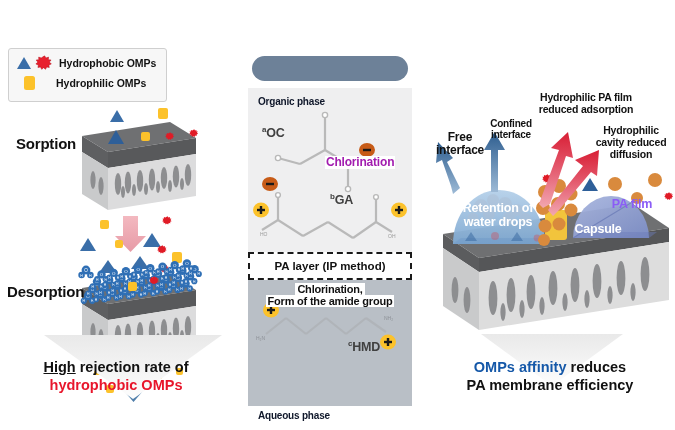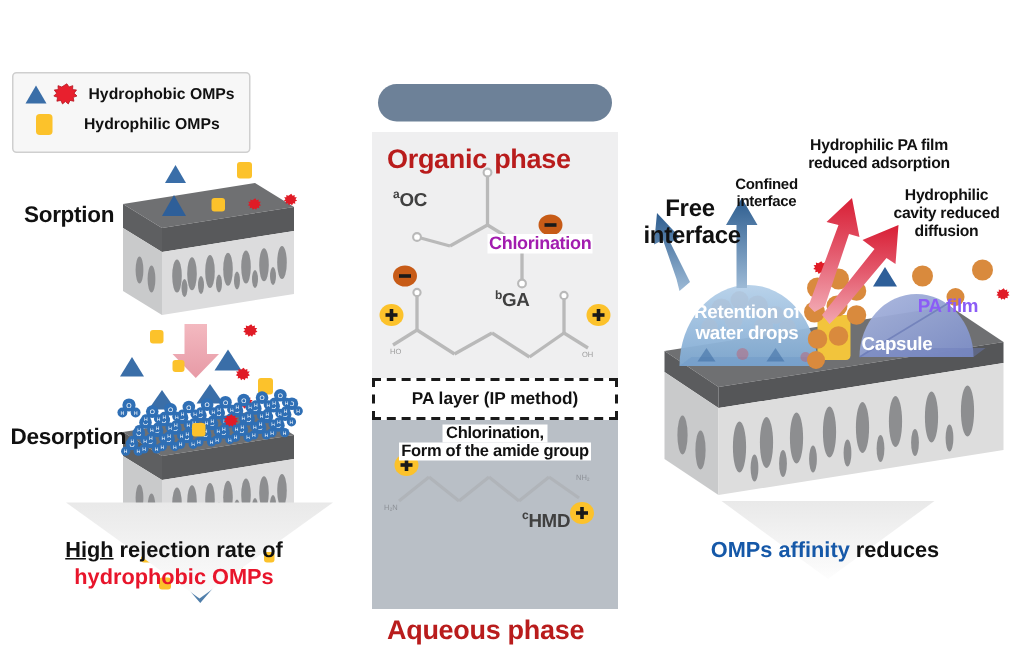--- a/index.html
+++ b/index.html
@@ -32,21 +32,21 @@
      color:#ffffff;font-size:14px;font-weight:bold;letter-spacing:-0.3px;margin-top:29px;}
 
   
   #organic{left:248px;top:88px;width:164px;height:166px;background:#efeff0;}
   #aqueous{left:248px;top:278px;width:164px;height:128px;background:#b9bfc6;}
   #palayer{left:248px;top:252px;width:164px;height:28px;background:#ffffff;
            border:2px dashed #1a1a1a;box-sizing:border-box;}
   #palayer span{display:block;line-height:24px;text-align:center;
       font-size:11.5px;font-weight:bold;color:#111;}
 
-  .phaselbl{font-size:18px;font-weight:bold;color:#b91c1c;}
+  .phaselbl{font-size:10px;font-weight:bold;color:#0f172a;}
   .chemlbl{font-size:12px;font-weight:bold;color:#a21caf;background:#fff;
            padding:0 1px;}
   .molname{font-size:12.5px;font-weight:bold;color:#404040;}
 
   
   .concl{position:absolute;text-align:center;font-weight:bold;
          font-size:14.5px;line-height:1.25;color:#111;}
   .red{color:#e8152b;}
   .blue{color:#1558a8;}
   .ul{text-decoration:underline;}
@@ -743,21 +743,21 @@
       <polygon points="66,106 73,106 73,64 80,64 69.5,46 59,64 66,64" fill="url(#blueAr)"></polygon>
 
       <polygon points="118,122 125,118 141,70 148,72 143,46 126,62 134,64 114,118" fill="url(#redAr)"></polygon>
 
       <polygon points="128,130 134,124 166,86 172,90 174,64 150,74 158,80 123,124" fill="url(#redAr)"></polygon>
     </g>
 
     <polygon points="56,248 198,248 127,300" fill="url(#chevGrad2)"></polygon>
   </svg>
 
-  <div class="txt ctr" style="left:429px;top:131px;width:62px;font-size:16px;white-space:normal;">
+  <div class="txt ctr" style="left:429px;top:131px;width:62px;font-size:12px;white-space:normal;">
     <span>Free</span><br>
     <span>interface</span>
   </div>
 
   <div class="txt ctr" style="left:475px;top:118px;width:72px;font-size:10px;white-space:normal;">
     <span>Confined</span><br>
     <span>interface</span>
   </div>
 
   <div class="txt ctr" style="left:515px;top:92px;width:142px;font-size:10.5px;white-space:normal;">
@@ -775,15 +775,16 @@
     <span>Retention of</span><br>
     <span>water drops</span>
   </div>
 
   <div class="txt ctr" style="left:563px;top:222px;width:70px;font-size:12.5px;color:#fff;">Capsule</div>
 
   <div class="txt ctr" style="left:602px;top:197px;width:60px;font-size:12.5px;color:#8b5cf6;">PA film</div>
 
   <div class="concl" style="left:425px;top:358px;width:250px;">
     <span class="blue">OMPs affinity</span><span> reduces</span><br>
+    <span>PA membrane efficiency</span>
   </div>
 
 </div>
 
 </body></html>

